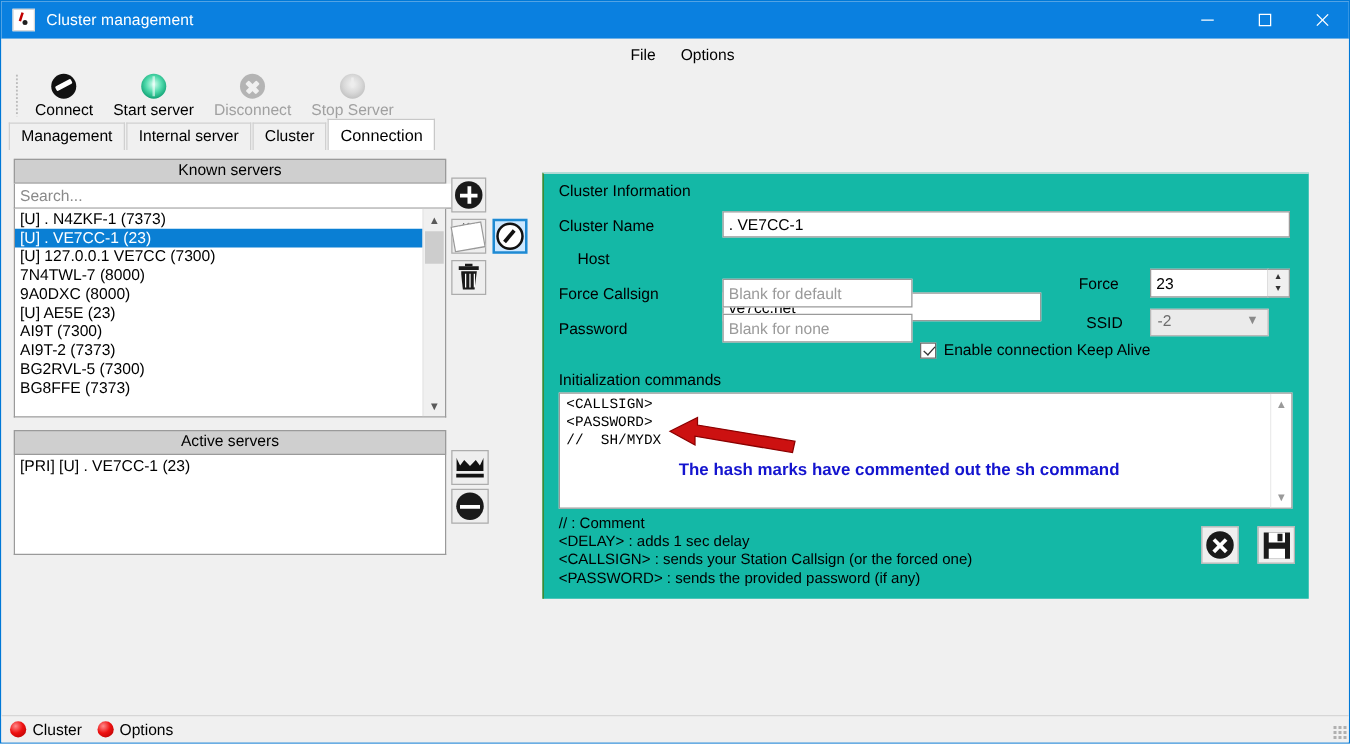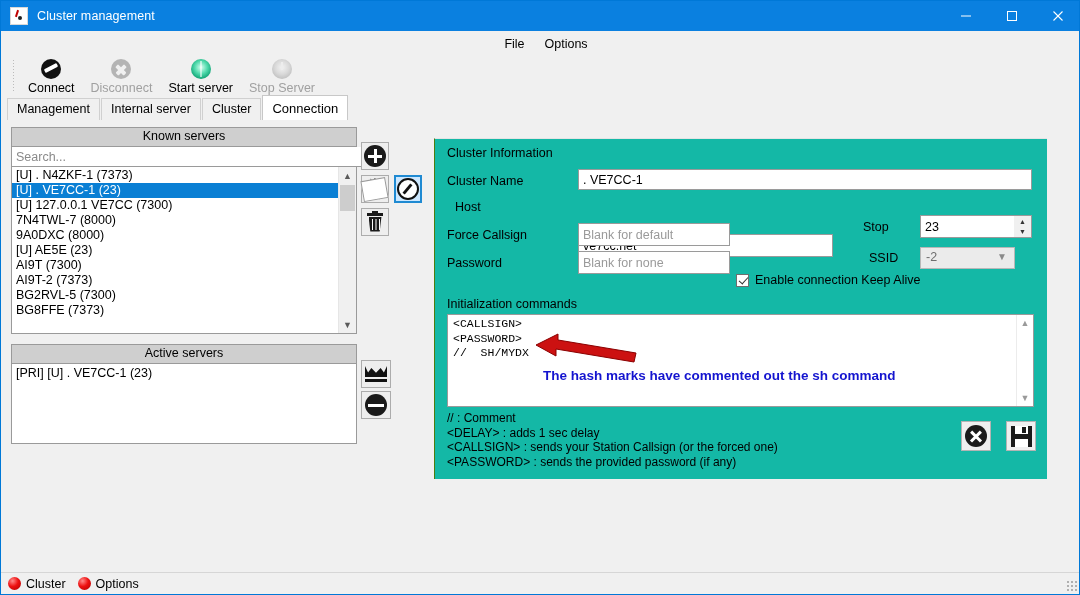--- a/index.html
+++ b/index.html
@@ -752,31 +752,31 @@
   </div>
 
   <div class="toolbar">
     <div class="tb-grip"></div>
     <div class="tb-btn">
       <div class="tb-icon">
           <div class="ic-connect"></div>
         </div>
       <div class="tb-label">Connect</div>
     </div>
+    <div class="tb-btn">
+      <div class="tb-icon">
+          <div class="ic-start"></div>
+        </div>
+      <div class="tb-label">Start server</div>
+    </div>
     <div class="tb-btn disabled">
       <div class="tb-icon">
           <div class="ic-disconnect"></div>
         </div>
       <div class="tb-label">Disconnect</div>
-    </div>
-    <div class="tb-btn">
-      <div class="tb-icon">
-          <div class="ic-start"></div>
-        </div>
-      <div class="tb-label">Start server</div>
     </div>
     <div class="tb-btn disabled">
       <div class="tb-icon">
           <div class="ic-stop"></div>
         </div>
       <div class="tb-label">Stop Server</div>
     </div>
   </div>
 
   <div class="tabstrip">
@@ -847,24 +847,24 @@
     <div class="sq-btn" style="left:360px; top:271px; width:30px; height:28px;">
       <div class="ic-minus-circle"></div>
     </div>
 
     <div class="right-panel">
       <div class="panel-title">Cluster Information</div>
 
       <div class="fld-label" style="left:12px; top:35px;">Cluster Name</div>
       <input class="txt" style="left: 143px; top: 30px; width: 454px;" type="text" value=". VE7CC-1">
 
-      <div class="fld-label" style="left:20px; top:61px;">Host</div>
+      <div class="fld-label" style="left:27px; top:61px;">Host</div>
       <input class="txt" style="left: 143px; top: 56px; width: 255px; height: 23px; margin-top: 39px;" type="text" value="ve7cc.net">
 
-      <div class="fld-label" style="left:428px; top:81px;">Stop</div>
+      <div class="fld-label" style="left:428px; top:81px;">Force</div>
       <div class="spin-wrap">
         <input class="txt" type="text" value="23" style="">
         <div class="spin-btns">
           <div>▲</div>
           <div>▼</div>
         </div>
       </div>
 
       <div class="fld-label" style="left:12px; top:89px;">Force Callsign</div>
       <input class="txt" style="left: 143px; top: 84px; width: 152px; height: 23px;" type="text" placeholder="Blank for default">

